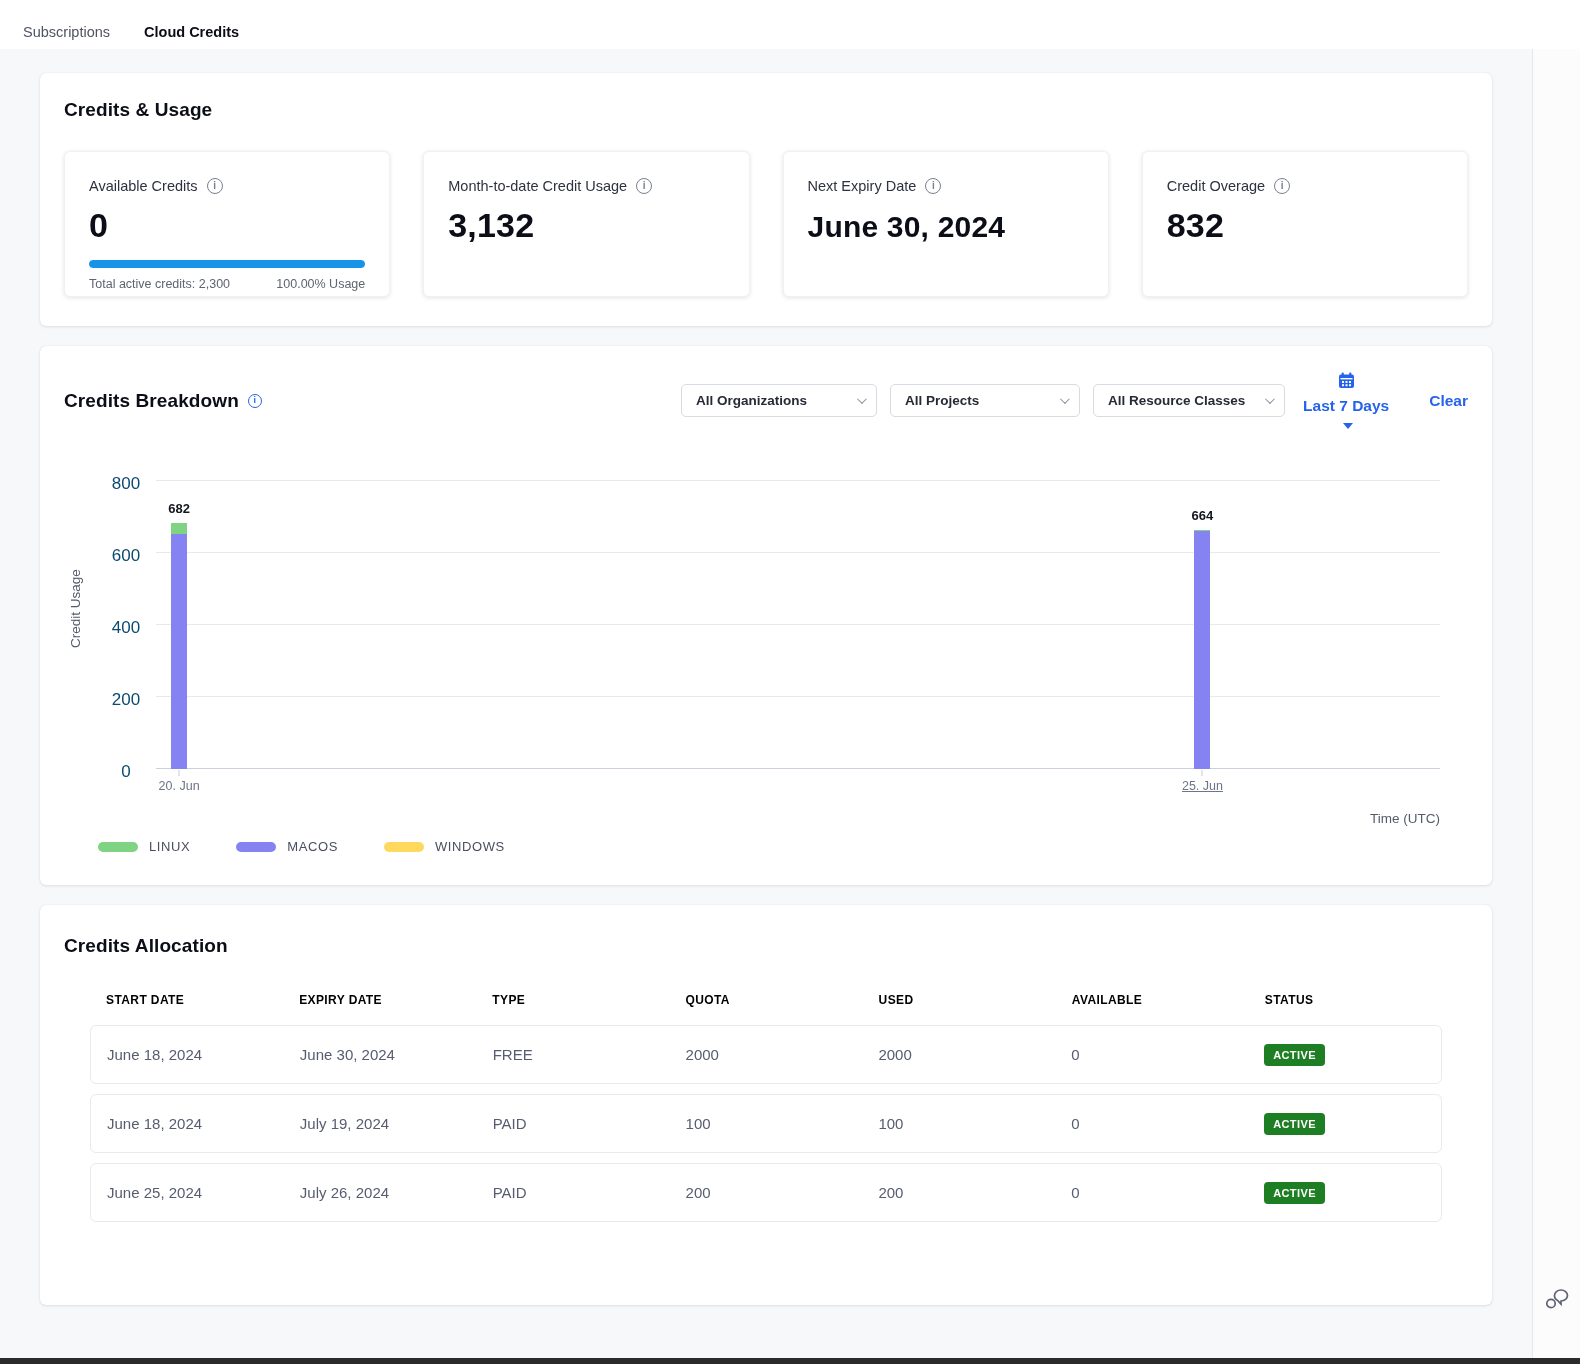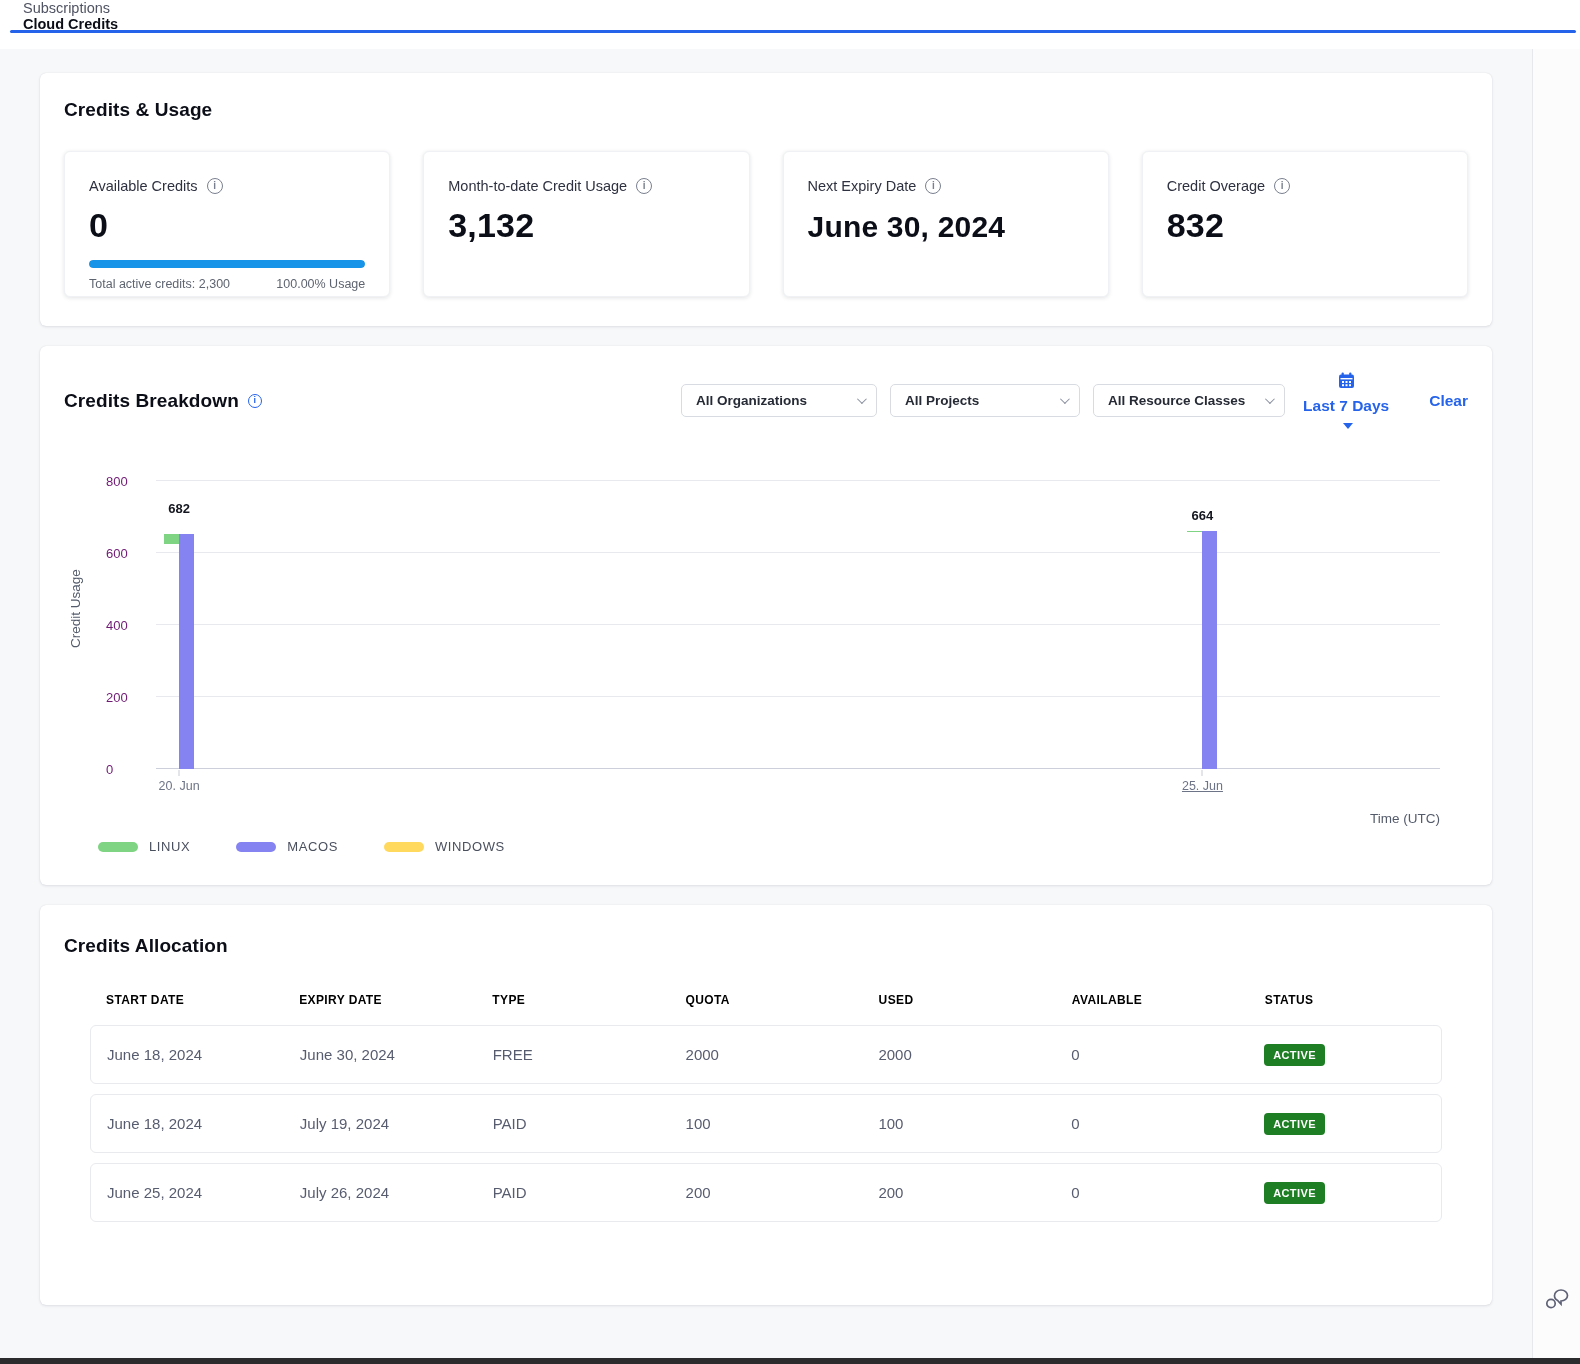--- a/index.html
+++ b/index.html
@@ -13,21 +13,20 @@
   }
 
   
   .tab-bar {
     height: 65px;
     background: #fff;
     border-bottom: 1px solid #E4E6EA;
     display: flex;
     align-items: stretch;
     padding-left: 6px;
-    flex-direction: column;
   }
   .tab {
     position: relative;
     padding: 0 17px;
     display: flex;
     align-items: center;
     font-size: 14.5px;
     color: #4F5362;
     cursor: pointer;
   }
@@ -152,42 +151,42 @@
   .clear-link { margin-left: 40px; color: #2563EB; font-size: 15.5px; font-weight: 700; cursor: pointer; }
 
   
   .chart { position: relative; height: 398px; margin-top: 42px; }
   .plot { position: absolute; left: 92px; right: 28px; top: 10px; height: 288px; }
   .gridline { position: absolute; left: 0; right: 0; height: 1px; background: #E8E9EF; }
   .gridline.base { background: #CDD0DA; }
   .ytick-label {
     position: absolute;
     width: 40px;
-    text-align: left;
-    font-size: 13px;
-    color: #701a75;
+    text-align: center;
+    font-size: 17px;
+    color: #0c4a6e;
     left: 42px;
   }
   .ylabel {
     position: absolute;
     left: -44px; top: 130px;
     transform: rotate(-90deg);
     transform-origin: center;
     font-size: 13.5px;
     color: #545B6B;
     width: 110px;
     text-align: center;
   }
   .bar {
     position: absolute;
     bottom: 0;
-    width: 30px;
+    width: 16px;
     transform: translateX(-50%);
     display: flex;
-    flex-direction: row;
+    flex-direction: column;
   }
   .bar-seg { width: 100%; }
   .bar-value {
     position: absolute;
     width: 80px;
     left: 50%;
     transform: translateX(-50%);
     text-align: center;
     font-size: 13px;
     font-weight: 700;

